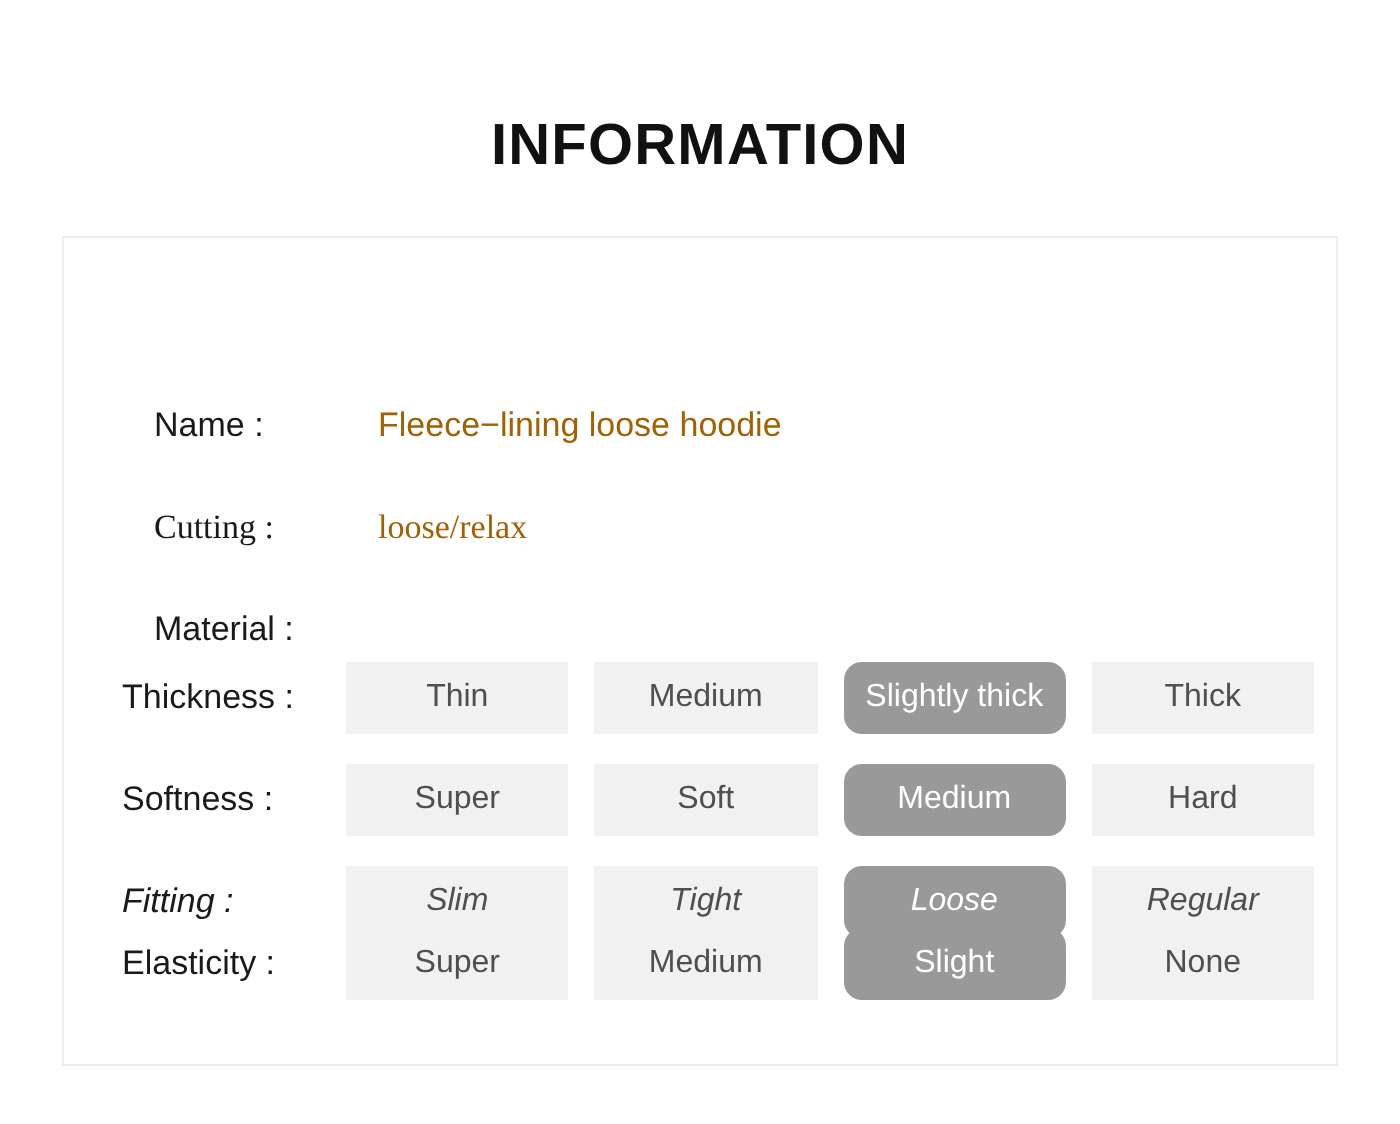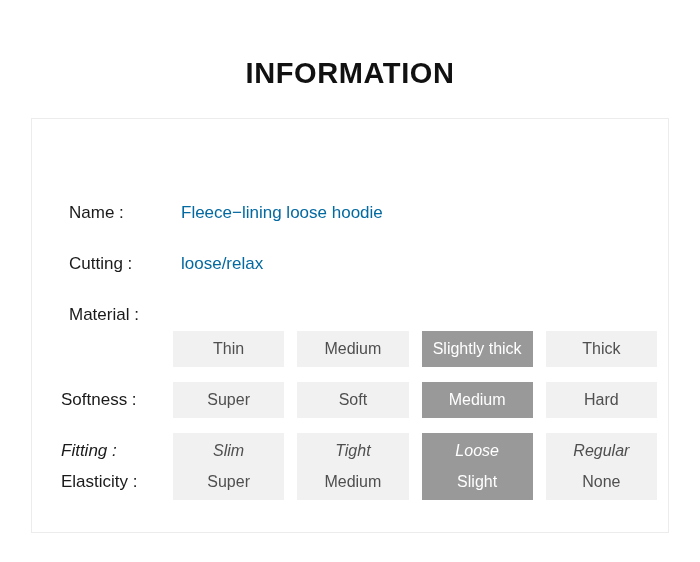--- a/index.html
+++ b/index.html
@@ -51,38 +51,38 @@
   .rows {
     position: absolute;
     left: 0;
     top: 0;
     width: 100%;
   }
 
   
   .row-text {
     position: absolute;
-    left: 8px;
+    left: 16px;
     width: 100%;
     height: 28px;
     display: flex;
     align-items: center;
   }
   .row-text .lbl {
     position: absolute;
     left: 29px;
     font-size: 17px;
     color: #1a1a1a;
     white-space: nowrap;
   }
   .row-text .val {
     position: absolute;
     left: 141px;
     font-size: 17px;
-    color: #0369a1;
+    color: #a16207;
     white-space: nowrap;
   }
 
   
   .row-opt {
     position: absolute;
     left: 0;
     width: 100%;
     height: 36px;
   }
@@ -112,43 +112,45 @@
     text-align: center;
     font-size: 16px;
     color: #4f4f4f;
     background: #f1f1f1;
     white-space: nowrap;
     overflow: hidden;
   }
   .cell.sel {
     background: #999999;
     color: #ffffff;
+    border-radius: 9px;
   }
 </style>
 </head>
 <body>
 
 <div class="page">
 
   <div class="title">INFORMATION</div>
 
   <div class="info-card">
     <div class="rows">
         <div class="row-text" style="top: 80px;">
           <span class="lbl">Name :</span>
           <span class="val">Fleece−lining loose hoodie</span>
         </div>
-        <div class="row-text" style="top: 131px;">
+        <div class="row-text" style="top: 131px; font-family: Liberation Serif, serif;">
           <span class="lbl">Cutting :</span>
           <span class="val">loose/relax</span>
         </div>
         <div class="row-text" style="top: 182px;">
           <span class="lbl">Material :</span>
         </div>
         <div class="row-opt" style="top: 212px;">
+          <span class="lbl">Thickness :</span>
           <div class="cells">
             <div class="cell">Thin</div>
             <div class="cell">Medium</div>
             <div class="cell sel">Slightly thick</div>
             <div class="cell">Thick</div>
           </div>
         </div>
         <div class="row-opt" style="top: 263px;">
           <span class="lbl">Softness :</span>
           <div class="cells">

